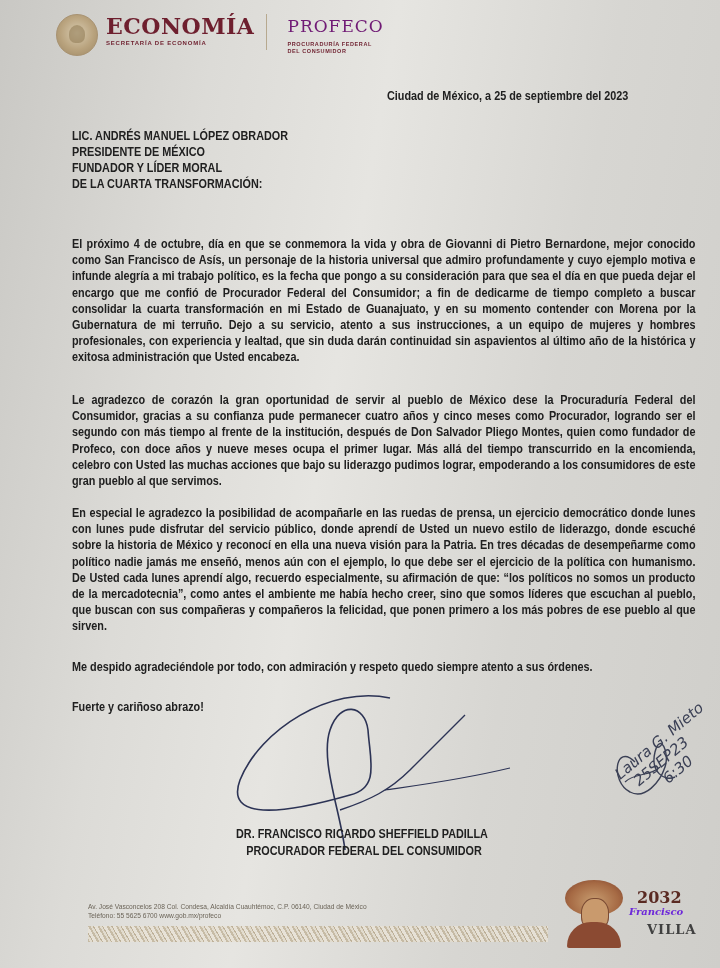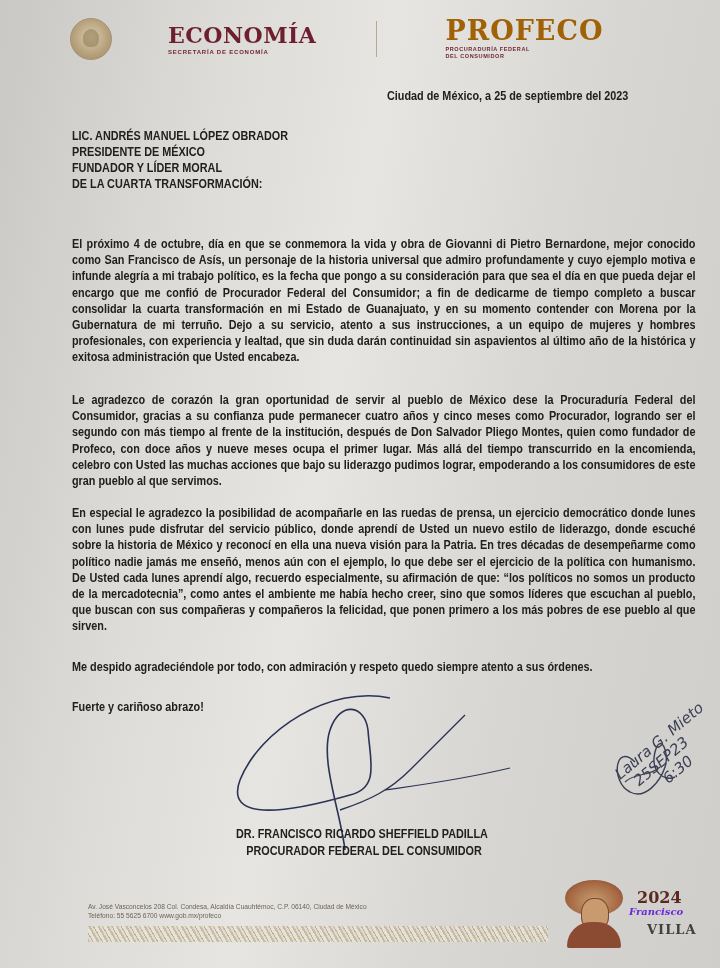--- a/index.html
+++ b/index.html
@@ -4,32 +4,32 @@
   <style>
     html, body { margin: 0; padding: 0; }
     body {
       width: 720px; height: 968px; overflow: hidden;
       background: linear-gradient(100deg, #c9c8c4 0%, #dcdbd7 25%, #e6e5e1 45%, #d7d6d2 70%, #cfceca 100%);
       font-family: "Liberation Sans", sans-serif;
       color: #1a1a1a;
       position: relative;
     }
     .page { position: absolute; inset: 0; }
-    .header { position: absolute; left: 70px; top: 14px; height: 50px; display: flex; align-items: center; gap: 48px; }
+    .header { position: absolute; left: 56px; top: 14px; height: 50px; display: flex; align-items: flex-start; }
     .seal {
       width: 40px; height: 40px; border-radius: 50%;
       background: radial-gradient(circle at 50% 45%, #d8cbb0 0%, #b9a37e 55%, #9c8662 100%);
       border: 1px solid #a89271; position: relative;
     }
     .seal::after { content: ""; position: absolute; left: 12px; top: 10px; width: 16px; height: 18px; border-radius: 50% 50% 40% 40%; background: #8e7852; opacity: .55; }
     .brand { margin-left: 8px; display: flex; flex-direction: column; }
     .brand-main { font-family: "DejaVu Serif", serif; font-weight: bold; font-size: 22px; color: #6e1f2e; letter-spacing: .5px; line-height: 24px; }
     .brand-sub { font-size: 6px; color: #6e1f2e; letter-spacing: .8px; font-weight: bold; margin-top: 2px; }
     .divider { width: 1px; height: 36px; background: #b7a98f; margin: 0 12px; }
-    .profeco-main { font-family: "DejaVu Serif", serif; font-weight: bold; font-size: 27px; color: #a16207; letter-spacing: 1px; line-height: 24px; }
+    .profeco-main { font-family: "DejaVu Serif", serif; font-weight: normal; font-size: 17px; color: #701a75; letter-spacing: 1px; line-height: 24px; }
     .profeco-sub { font-size: 5.5px; color: #6e1f2e; letter-spacing: .6px; font-weight: bold; margin-top: 3px; line-height: 7px; }
 
     .text { font-family: "Liberation Sans", sans-serif; font-weight: bold; font-size: 12.6px; transform: scaleX(0.86); transform-origin: left top; color: #202020; }
     .date { position: absolute; left: 387px; top: 89px; white-space: nowrap; }
     .recipient { position: absolute; left: 72px; top: 128px; line-height: 16px; }
     .recipient div { white-space: nowrap; }
     .para { position: absolute; left: 72px; width: 725px; line-height: 16.2px; text-align: justify; }
     .p1 { top: 236px; }
     .p2 { top: 392px; }
     .p3 { top: 505px; }
@@ -118,17 +118,17 @@
   <div class="footer-addr">
     <div>Av. José Vasconcelos  208 Col. Condesa, Alcaldía Cuauhtémoc, C.P. 06140, Ciudad de México</div>
     <div>Teléfono: 55 5625 6700     www.gob.mx/profeco</div>
   </div>
   <div class="band"></div>
 
   <div class="villa">
     <div class="villa-hat"></div>
     <div class="villa-face"></div>
     <div class="villa-body"></div>
-    <div class="villa-year">2024</div>
+    <div class="villa-year">2032</div>
     <div class="villa-name">Francisco</div>
     <div class="villa-sur">VILLA</div>
   </div>
 </div>
 
 </body></html>

